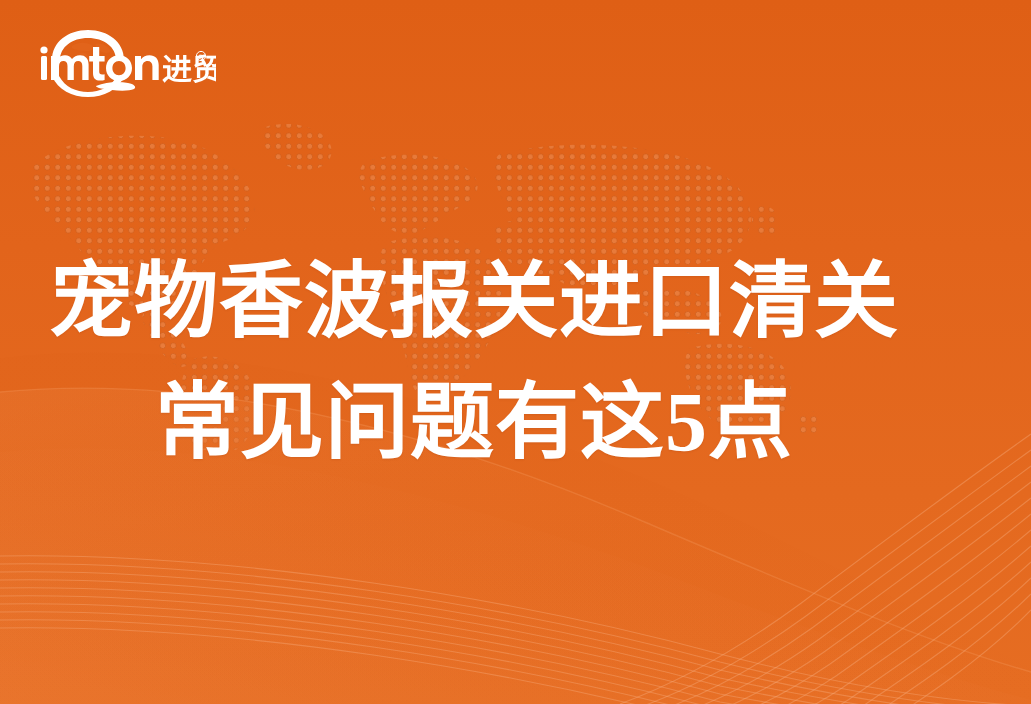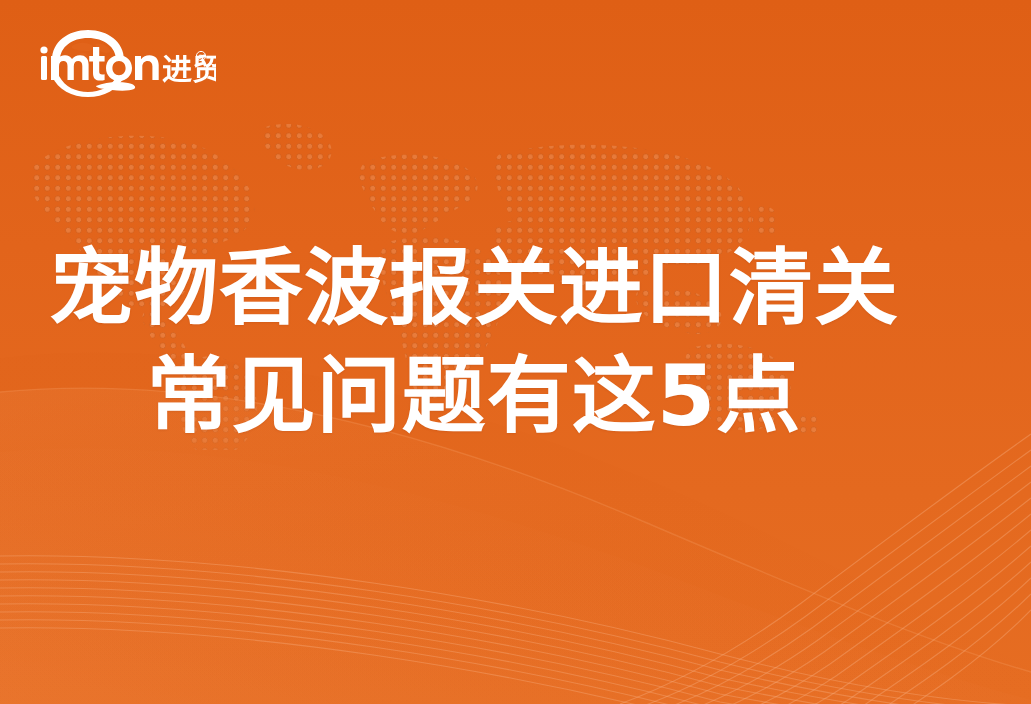--- a/index.html
+++ b/index.html
@@ -43,37 +43,37 @@
   .logo {
     position:absolute;
     left:36px; top:26px;
     width:180px; height:74px;
   }
   .logo svg { display:block; width:180px; height:74px; }
 
   
   .title-block {
     position:absolute;
-    left:0; top:238px;
+    left:0; top:251px;
     width:948px;
     text-align:center;
     color:#ffffff;
   }
   .title-line {
     font-family:"DejaVu Sans","Liberation Sans",sans-serif;
     font-weight:700;
     font-size:84px;
     line-height:100px;
     letter-spacing:1px;
     color:#ffffff;
     white-space:nowrap;
     text-shadow:0 1px 2px rgba(150,55,10,.18);
   }
   .title-line.l1 { font-size:84px; }
-  .title-line.l2 { font-size:84px; margin-top:8px; }
+  .title-line.l2 { font-size:84px; margin-top:22px;font-family:Liberation Serif, serif; }
 </style>
 </head>
 <body>
 
 <div class="banner">
 
   <div class="base-grad"></div>
 
   <svg class="dotmap" viewBox="0 0 820 330" preserveAspectRatio="none" aria-hidden="true">
     <defs>

